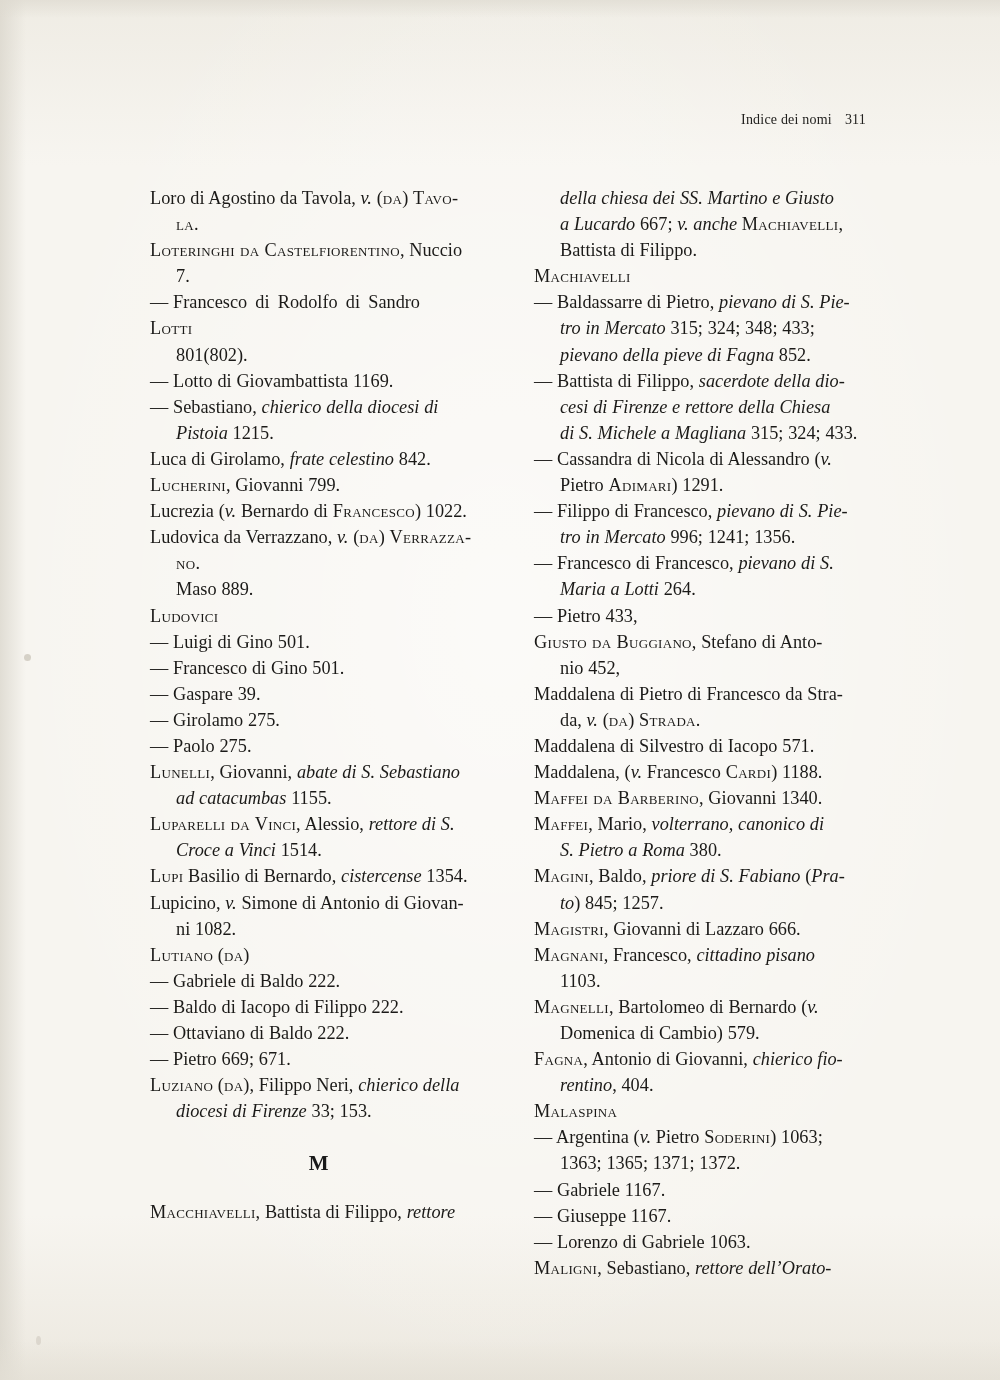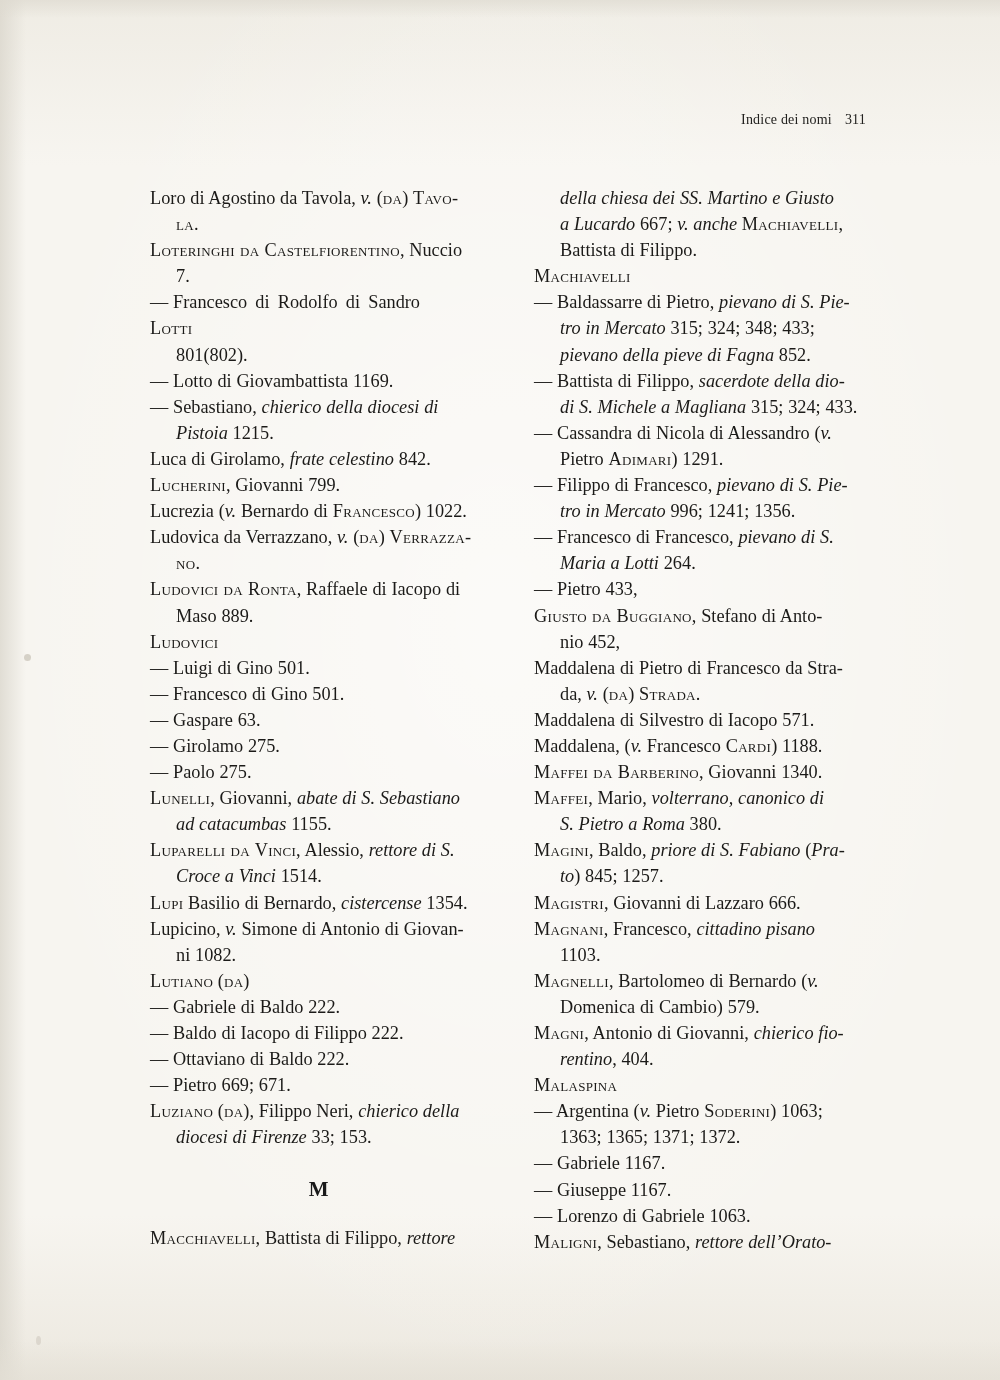--- a/index.html
+++ b/index.html
@@ -151,26 +151,25 @@
           <p class="entry head"><span class="sc">Lotti</span></p>
           <p class="entry cont">801(802).</p>
           <p class="entry dash">— Lotto di Giovambattista 1169.</p>
           <p class="entry dash">— Sebastiano, <i>chierico della diocesi di</i></p>
           <p class="entry cont"><i>Pistoia</i> 1215.</p>
           <p class="entry head">Luca di Girolamo, <i>frate celestino</i> 842.</p>
           <p class="entry head"><span class="sc">Lucherini</span>, Giovanni 799.</p>
           <p class="entry head">Lucrezia (<i>v.</i> Bernardo di <span class="sc">Francesco</span>) 1022.</p>
           <p class="entry head">Ludovica da Verrazzano, <i>v.</i> (<span class="sc">da</span>) <span class="sc">Verrazza-</span></p>
           <p class="entry cont"><span class="sc">no</span>.</p>
-          <p class="entry head"><span class="sc">Ludovici da Ronta</span>, Raffaele di Iacopo di</p>
           <p class="entry cont">Maso 889.</p>
           <p class="entry head"><span class="sc">Ludovici</span></p>
           <p class="entry dash">— Luigi di Gino 501.</p>
           <p class="entry dash">— Francesco di Gino 501.</p>
-          <p class="entry dash">— Gaspare 63.</p>
+          <p class="entry dash">— Gaspare 39.</p>
           <p class="entry dash">— Girolamo 275.</p>
           <p class="entry dash">— Paolo 275.</p>
           <p class="entry head"><span class="sc">Lunelli</span>, Giovanni, <i>abate di S. Sebastiano</i></p>
           <p class="entry cont"><i>ad catacumbas</i> 1155.</p>
           <p class="entry head"><span class="sc">Luparelli da Vinci</span>, Alessio, <i>rettore di S.</i></p>
           <p class="entry cont"><i>Croce a Vinci</i> 1514.</p>
           <p class="entry head"><span class="sc">Lupi</span> Basilio di Bernardo, <i>cistercense</i> 1354.</p>
           <p class="entry head">Lupicino, <i>v.</i> Simone di Antonio di Giovan-</p>
           <p class="entry cont">ni 1082.</p>
           <p class="entry head"><span class="sc">Lutiano</span> (<span class="sc">da</span>)</p>
@@ -189,20 +188,21 @@
     <div class="col">
       <div id="right-entries">
           <p class="entry cont"><i>della chiesa dei SS. Martino e Giusto</i></p>
           <p class="entry cont"><i>a Lucardo</i> 667; <i>v. anche</i> <span class="sc">Machiavelli</span>,</p>
           <p class="entry cont">Battista di Filippo.</p>
           <p class="entry head"><span class="sc">Machiavelli</span></p>
           <p class="entry dash">— Baldassarre di Pietro, <i>pievano di S. Pie-</i></p>
           <p class="entry cont"><i>tro in Mercato</i> 315; 324; 348; 433;</p>
           <p class="entry cont"><i>pievano della pieve di Fagna</i> 852.</p>
           <p class="entry dash">— Battista di Filippo, <i>sacerdote della dio-</i></p>
+          <p class="entry cont"><i>cesi di Firenze e rettore della Chiesa</i></p>
           <p class="entry cont"><i>di S. Michele a Magliana</i> 315; 324; 433.</p>
           <p class="entry dash">— Cassandra di Nicola di Alessandro (<i>v.</i></p>
           <p class="entry cont">Pietro <span class="sc">Adimari</span>) 1291.</p>
           <p class="entry dash">— Filippo di Francesco, <i>pievano di S. Pie-</i></p>
           <p class="entry cont"><i>tro in Mercato</i> 996; 1241; 1356.</p>
           <p class="entry dash">— Francesco di Francesco, <i>pievano di S.</i></p>
           <p class="entry cont"><i>Maria a Lotti</i> 264.</p>
           <p class="entry dash">— Pietro 433,</p>
           <p class="entry head"><span class="sc">Giusto da Buggiano</span>, Stefano di Anto-</p>
           <p class="entry cont">nio 452,</p>
@@ -213,21 +213,21 @@
           <p class="entry head"><span class="sc">Maffei da Barberino</span>, Giovanni 1340.</p>
           <p class="entry head"><span class="sc">Maffei</span>, Mario, <i>volterrano, canonico di</i></p>
           <p class="entry cont"><i>S. Pietro a Roma</i> 380.</p>
           <p class="entry head"><span class="sc">Magini</span>, Baldo, <i>priore di S. Fabiano</i> (<i>Pra-</i></p>
           <p class="entry cont"><i>to</i>) 845; 1257.</p>
           <p class="entry head"><span class="sc">Magistri</span>, Giovanni di Lazzaro 666.</p>
           <p class="entry head"><span class="sc">Magnani</span>, Francesco, <i>cittadino pisano</i></p>
           <p class="entry cont">1103.</p>
           <p class="entry head"><span class="sc">Magnelli</span>, Bartolomeo di Bernardo (<i>v.</i></p>
           <p class="entry cont">Domenica di Cambio) 579.</p>
-          <p class="entry head"><span class="sc">Magni</span>, Antonio di Giovanni, <i>chierico fio-</i></p>
+          <p class="entry head"><span class="sc">Fagna</span>, Antonio di Giovanni, <i>chierico fio-</i></p>
           <p class="entry cont"><i>rentino</i>, 404.</p>
           <p class="entry head"><span class="sc">Malaspina</span></p>
           <p class="entry dash">— Argentina (<i>v.</i> Pietro <span class="sc">Soderini</span>) 1063;</p>
           <p class="entry cont">1363; 1365; 1371; 1372.</p>
           <p class="entry dash">— Gabriele 1167.</p>
           <p class="entry dash">— Giuseppe 1167.</p>
           <p class="entry dash">— Lorenzo di Gabriele 1063.</p>
           <p class="entry head"><span class="sc">Maligni</span>, Sebastiano, <i>rettore dell’Orato-</i></p>
         </div>
     </div>

